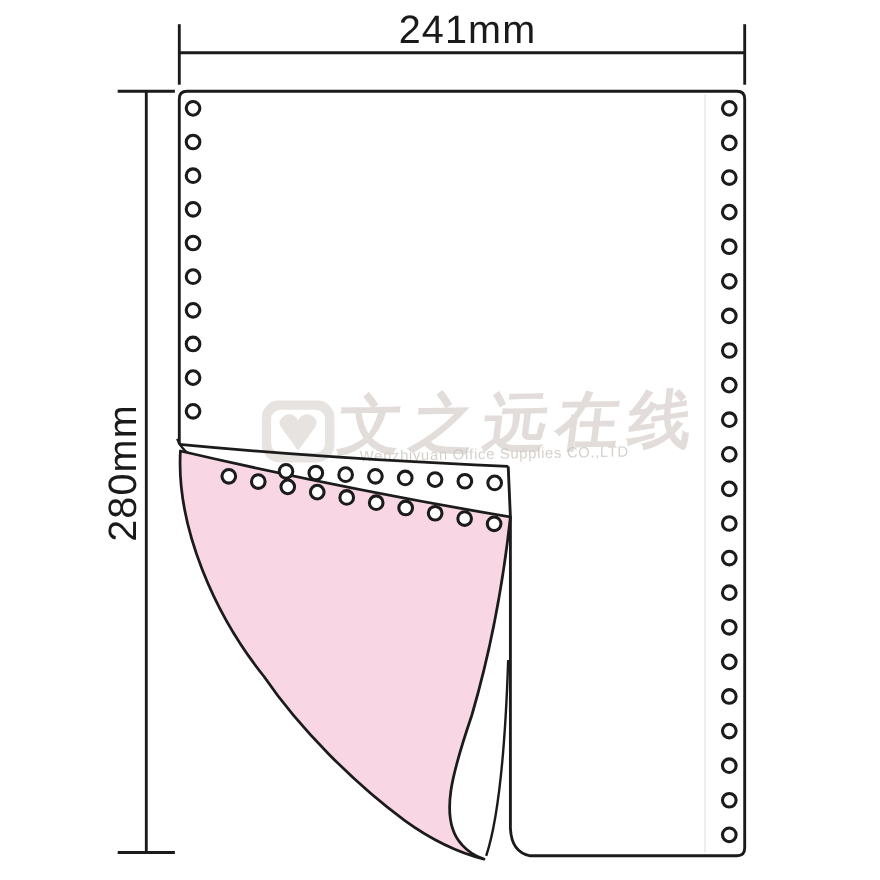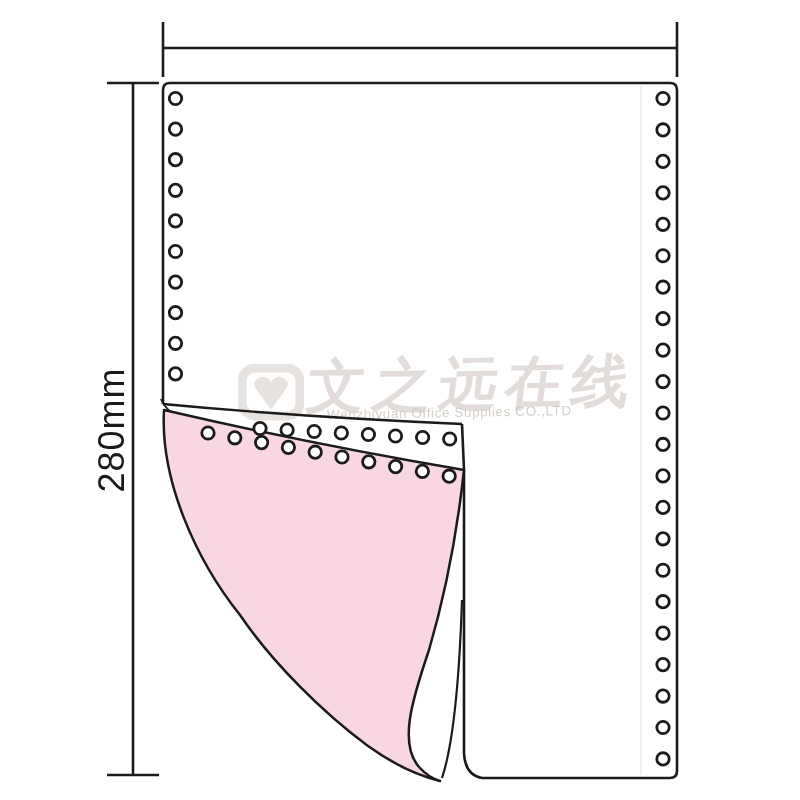--- a/index.html
+++ b/index.html
@@ -118,14 +118,15 @@
         <circle cx="288.4" cy="447.4" r="6.2" fill="#ffffff" stroke="#1b1b1b" stroke-width="2.8"></circle>
         <circle cx="315.2" cy="452.2" r="6.2" fill="#ffffff" stroke="#1b1b1b" stroke-width="2.8"></circle>
         <circle cx="342" cy="457" r="6.2" fill="#ffffff" stroke="#1b1b1b" stroke-width="2.8"></circle>
         <circle cx="368.8" cy="461.8" r="6.2" fill="#ffffff" stroke="#1b1b1b" stroke-width="2.8"></circle>
         <circle cx="395.6" cy="466.6" r="6.2" fill="#ffffff" stroke="#1b1b1b" stroke-width="2.8"></circle>
         <circle cx="422.4" cy="471.4" r="6.2" fill="#ffffff" stroke="#1b1b1b" stroke-width="2.8"></circle>
         <circle cx="449.20000000000005" cy="476.2" r="6.2" fill="#ffffff" stroke="#1b1b1b" stroke-width="2.8"></circle>
       </g>
   </svg>
 
+  <div id="dim-w" class="dim-label">241mm</div>
   <div id="dim-h" class="dim-label">280mm</div>
 </div>
 
 </body></html>

